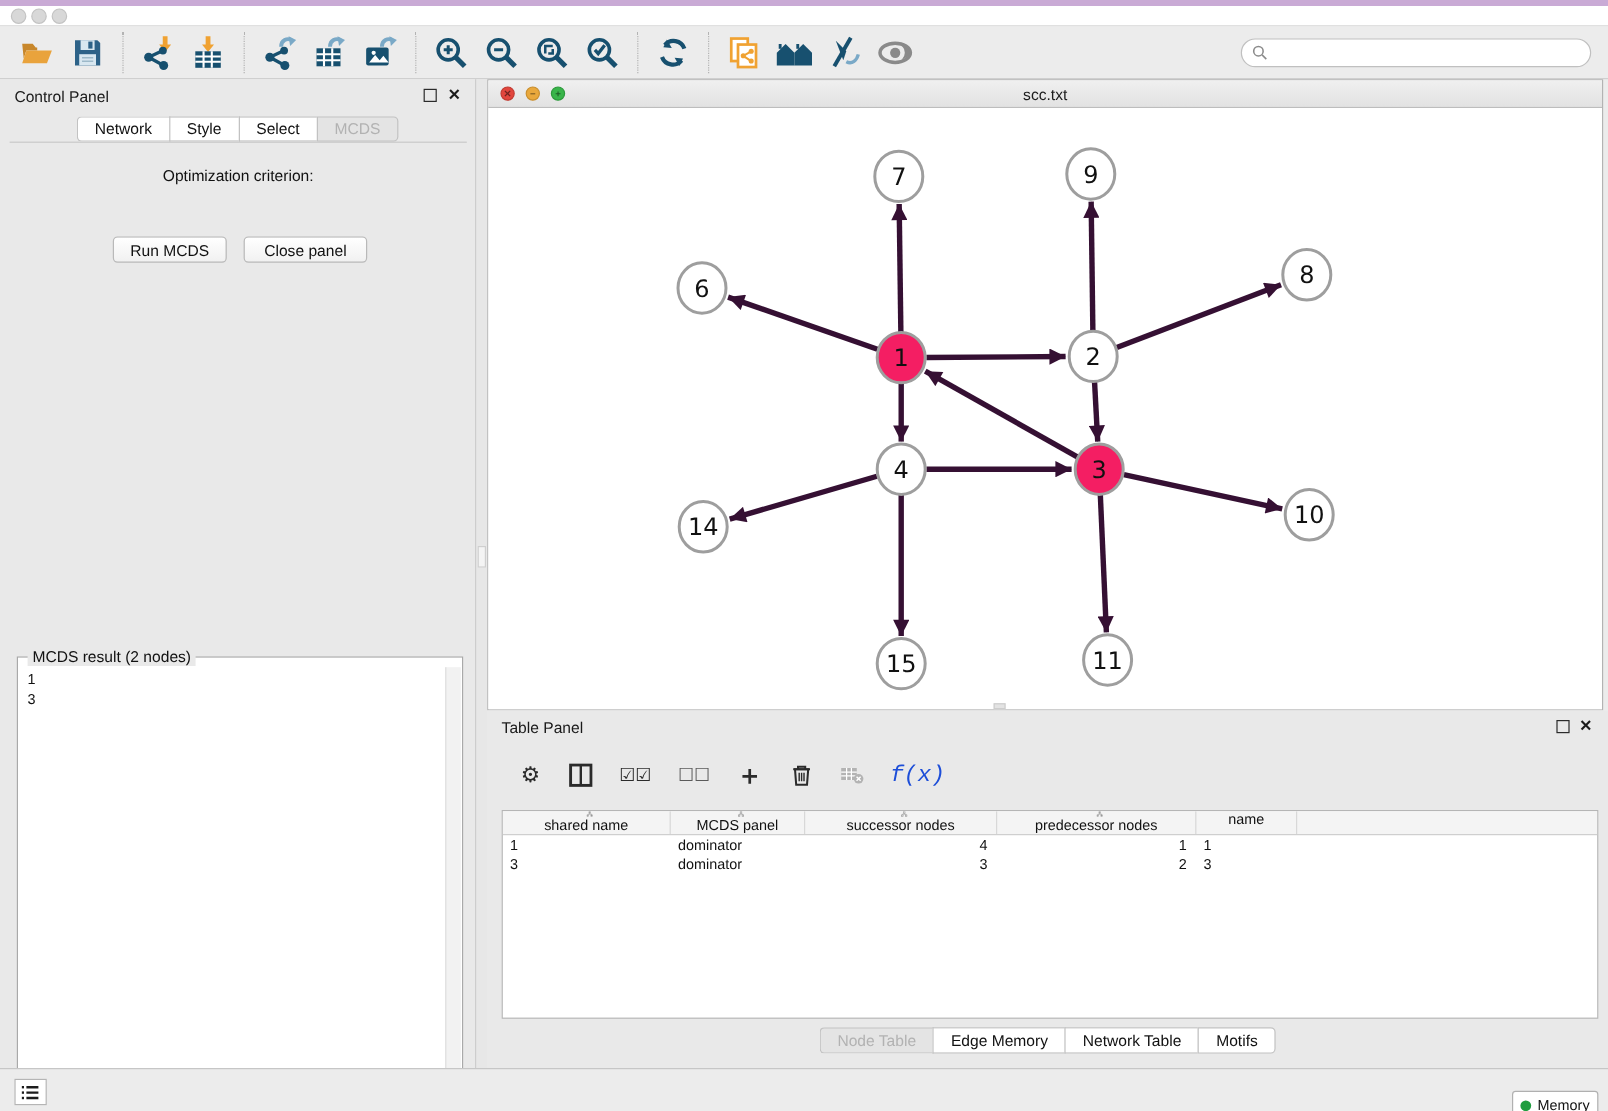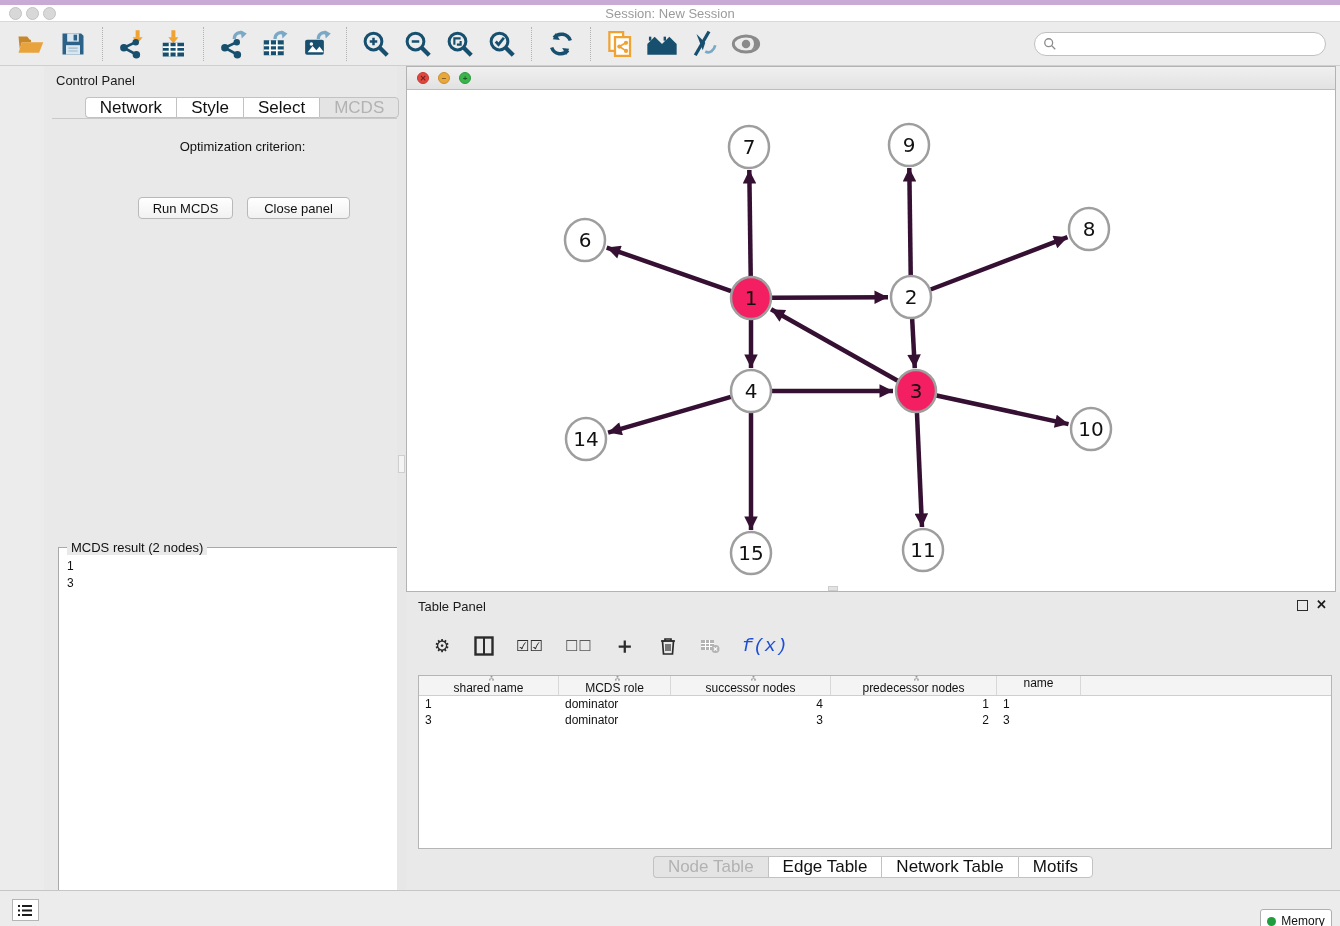--- a/index.html
+++ b/index.html
@@ -14,29 +14,29 @@
 
   
   .main-toolbar { position:absolute; left:0; top:22px; width:1340px; height:44px; background:#ececec; border-bottom:1px solid #cfcfcf; display:flex; align-items:center; padding:0 10px; }
   .ticon { width:34px; height:34px; display:flex; align-items:center; justify-content:center; margin:0 4px; cursor:default; }
   .sep { width:1px; height:34px; border-left:1px dotted #b3b3b3; margin:0 8px; }
   .search-wrap { margin-left:auto; margin-right:4px; position:relative; }
   .search-input { width:292px; height:24px; border:1px solid #c0c0c0; border-radius:12px; background:#ffffff; padding:0 10px 0 26px; font-size:12px; outline:none; }
   .search-glass { position:absolute; left:9px; top:5px; }
 
   
-  .control-panel { position:absolute; left:0; top:66px; width:397px; height:824px; background:#e9e9e9; border-right:1px solid #c6c6c6;margin-left:44px; }
+  .control-panel { position:absolute; left:0; top:66px; width:397px; height:824px; background:#e9e9e9; border-right:1px solid #c6c6c6; }
   .panel-head { position:relative; height:28px; }
   .panel-title { position:absolute; left:12px; top:7px; font-size:13px; color:#1a1a1a; }
   .float-ic { position:absolute; top:8px; width:11px; height:11px; border:1.5px solid #2b2b2b; background:transparent; }
   .close-ic { position:absolute; top:5px; font-size:13px; font-weight:bold; color:#1b1b1b; }
   .cp-float{ right:32px; } .cp-close{ right:12px; }
 
   .cp-tabs { position:absolute; left:0; top:31px; width:100%; display:flex; justify-content:center; z-index:2; }
-  .tab { height:21px; padding:0 14px; display:flex; align-items:center; font-size:17px; background:#ffffff; border:1px solid #c2c2c2; border-right:none; color:#111; }
+  .tab { height:21px; padding:0 14px; display:flex; align-items:center; font-size:13px; background:#ffffff; border:1px solid #c2c2c2; border-right:none; color:#111; }
   .tab:first-child { border-top-left-radius:4px; border-bottom-left-radius:4px; }
   .tab:last-child { border-right:1px solid #c2c2c2; border-top-right-radius:4px; border-bottom-right-radius:4px; }
   .tab.active { background:#e4e4e4; color:#b2b2b2; }
   .cp-content { position:absolute; left:8px; top:52px; width:381px; height:764px; border-top:1px solid #c9c9c9; background:#e9e9e9; }
 
   .opt-label { margin-top:20px; text-align:center; font-size:13px; color:#111; }
   .cp-select { position:absolute; left:36px; top:45px; width:308px; height:22px; background:linear-gradient(#ffffff,#f2f2f2); border:1px solid #b9b9b9; border-radius:4px; font-size:13px; display:flex; align-items:center; padding-left:10px; }
   .spin { position:absolute; right:6px; top:3px; display:flex; flex-direction:column; gap:2px; }
   .spin i { width:0; height:0; border-left:4px solid transparent; border-right:4px solid transparent; }
   .spin .up { border-bottom:5px solid #555; } .spin .dn { border-top:5px solid #555; }
@@ -87,21 +87,20 @@
   .mem-dot { width:9px; height:9px; border-radius:50%; background:#1f9d3f; }
 </style>
 </head>
 <body>
 
 <div class="titlebar">
   <div class="purple-strip"></div>
   <div class="traffic t1"></div>
   <div class="traffic t2"></div>
   <div class="traffic t3"></div>
-  <div class="win-title">Session: New Session</div>
 </div>
 
 <div class="main-toolbar">
   <span class="ticon">
     <svg width="30" height="30" viewBox="0 0 24 24">
         <path d="M2 6h7l2 2.5h1v2H4.7L3 16z" fill="#c8872b"></path>
         <path d="M4.8 10.5h17L18.5 19H2z" fill="#e9a33c"></path>
       </svg>
   </span>
   <span class="ticon">
@@ -279,20 +278,21 @@
 
 <div class="v-divider">
   <div class="v-grip"></div>
 </div>
 
 <div class="net-window">
   <div class="net-titlebar">
     <span class="light l-red">✕</span>
     <span class="light l-yel">−</span>
     <span class="light l-grn">+</span>
+    <div class="net-title">scc.txt</div>
   </div>
   <div class="net-canvas">
     <svg id="graph" width="928" height="501">
         <defs>
           <marker id="arw" viewBox="0 0 10 10" refX="10" refY="5" markerWidth="3.4" markerHeight="3" orient="auto">
             <path d="M0 0L10 5L0 10z" fill="#351033"></path>
           </marker>
         </defs>
         <line x1="343.7218786991013" y1="187.00184178214704" x2="342.3046090438414" y2="79.99798281002944" stroke="#351033" stroke-width="4.5" marker-end="url(#arw)"></line>
         <line x1="324.1752536154717" y1="201.07328138371903" x2="199.71281746876906" y2="157.5864061035458" stroke="#351033" stroke-width="4.5" marker-end="url(#arw)"></line>
@@ -409,21 +409,21 @@
         </div>
         <div class="th" style="width: 112px;">
           <svg class="tree" width="11" height="11" viewBox="0 0 11 11">
             <g fill="none" stroke="#8f8f8f" stroke-width="1">
               <rect x="4" y="0.5" width="3" height="3"></rect>
               <rect x="0.5" y="7" width="3" height="3"></rect>
               <rect x="7.5" y="7" width="3" height="3"></rect>
               <path d="M5.5 3.5v2M2 7V5.5h7V7"></path>
             </g>
           </svg>
-          <span class="th-label">MCDS role</span>
+          <span class="th-label">MCDS panel</span>
         </div>
         <div class="th" style="width: 160px;">
           <svg class="tree" width="11" height="11" viewBox="0 0 11 11">
             <g fill="none" stroke="#8f8f8f" stroke-width="1">
               <rect x="4" y="0.5" width="3" height="3"></rect>
               <rect x="0.5" y="7" width="3" height="3"></rect>
               <rect x="7.5" y="7" width="3" height="3"></rect>
               <path d="M5.5 3.5v2M2 7V5.5h7V7"></path>
             </g>
           </svg>
@@ -456,21 +456,21 @@
           <div class="td" style="width: 140px; text-align: left;">3</div>
           <div class="td" style="width: 112px; text-align: left;">dominator</div>
           <div class="td" style="width: 160px; text-align: right;">3</div>
           <div class="td" style="width: 166px; text-align: right;">2</div>
           <div class="td" style="width: 84px; text-align: left;">3</div>
         </div>
       </div>
   </div>
   <div class="tp-tabs">
     <div class="tab active">Node Table</div>
-    <div class="tab">Edge Table</div>
+    <div class="tab">Edge Memory</div>
     <div class="tab">Network Table</div>
     <div class="tab">Motifs</div>
   </div>
 </div>
 
 <div class="status-bar">
   <div class="list-btn">
     <svg width="15" height="13" viewBox="0 0 15 13">
         <g stroke="#1c1c1c" stroke-width="2">
           <path d="M4 2h10M4 6.5h10M4 11h10"></path>

